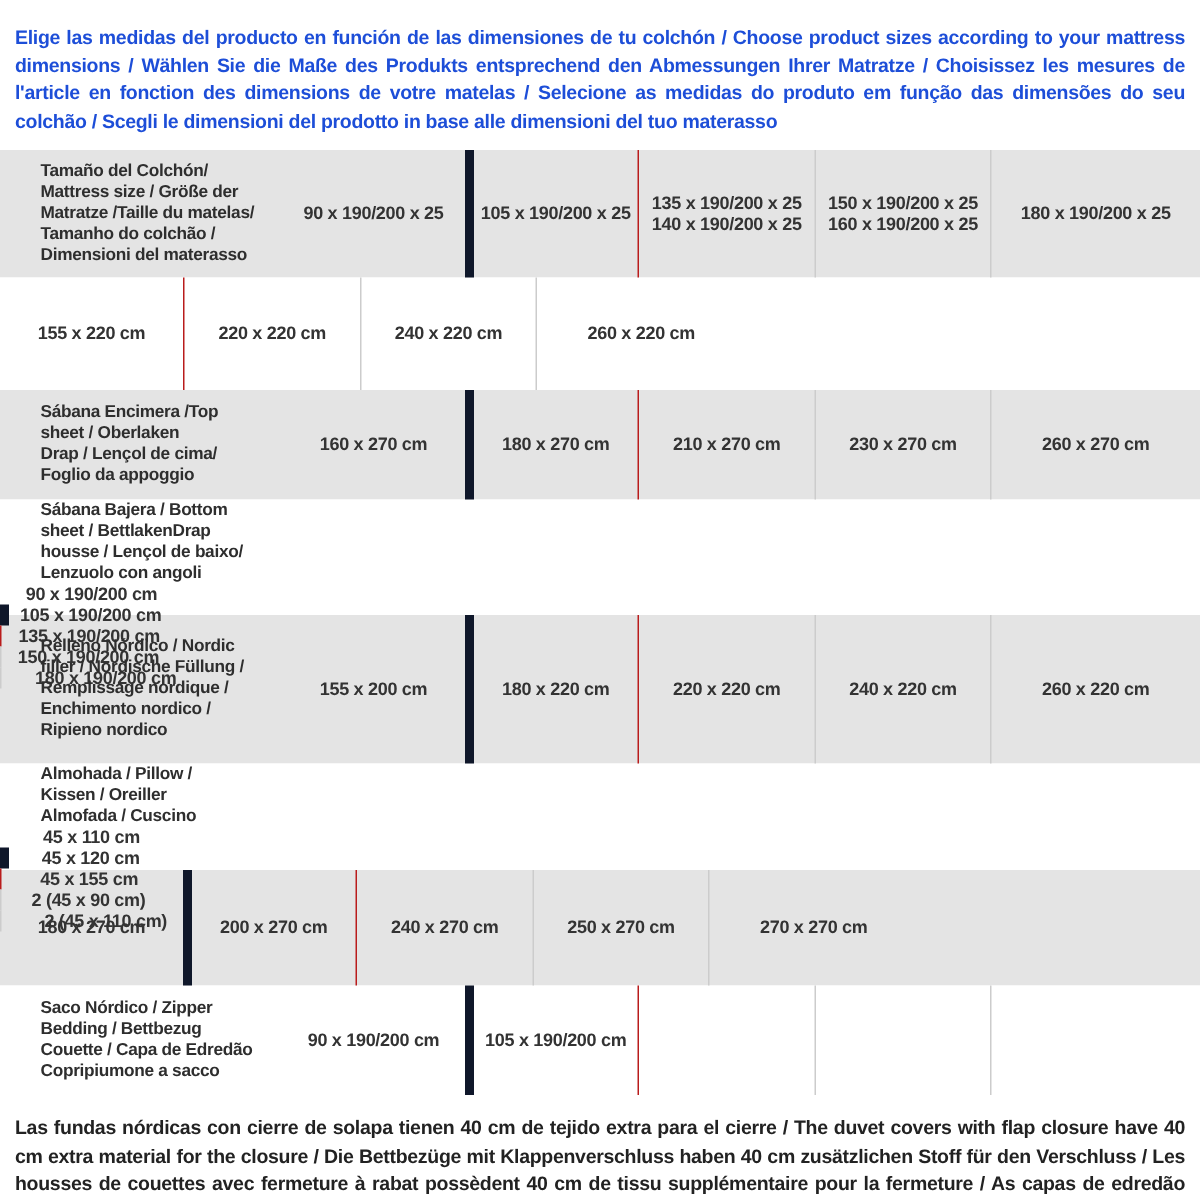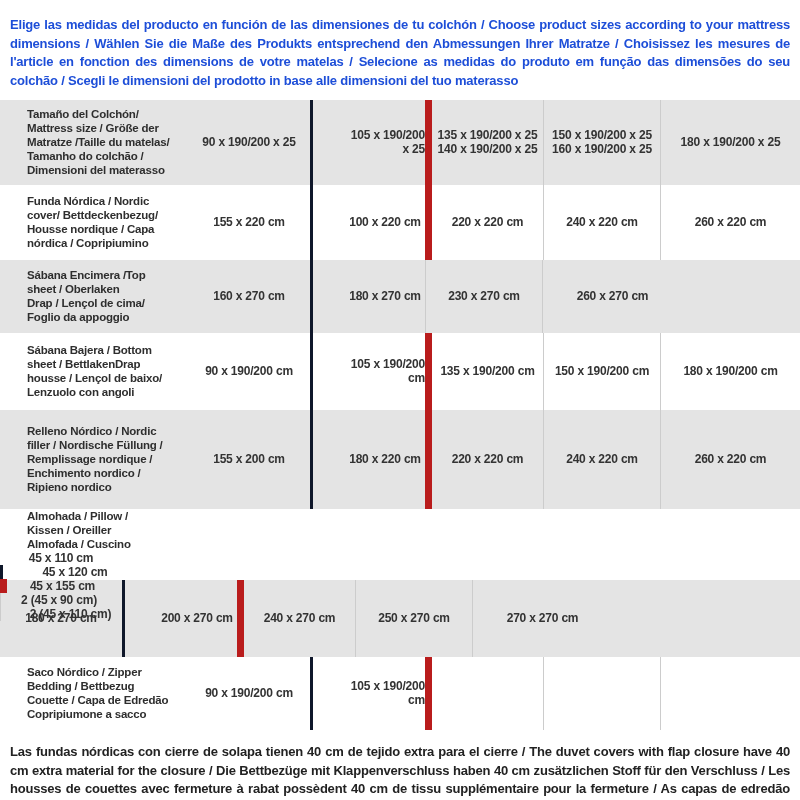--- a/index.html
+++ b/index.html
@@ -23,21 +23,21 @@
   }
 
   .size-table { width:800px; }
 
   .t-row { display:flex; width:800px; }
   .t-row:nth-child(odd)  { background:#e4e4e4; }
   .t-row:nth-child(even) { background:#ffffff; }
   .t-row:nth-child(1) { height:85px; }
   .t-row:nth-child(2) { height:75px; }
   .t-row:nth-child(3) { height:73px; }
-  .t-row:nth-child(4) { height:77px; }
+  .t-row:nth-child(4) { height:77px;flex-direction:column; }
   .t-row:nth-child(5) { height:99px; }
   .t-row:nth-child(6) { height:71px;flex-direction:column; }
   .t-row:nth-child(7) { height:77px; }
   .t-row:nth-child(8) { height:73px; }
 
   .cell {
     display:flex; align-items:center; justify-content:center;
     text-align:right;
     font-weight:bold;
     font-size:12px;
@@ -49,22 +49,22 @@
     width:188px;
     justify-content:flex-start;
     text-align:left;
     padding-left:27px;
     padding-right:4px;
     font-size:11.5px;
     line-height:1.22;
     color:#2e2e2e;
   }
   .col-1 { width:122px; }
-  .col-2 { width:115px; border-left:3px solid #0f172a;padding-left:32px; }
-  .col-3 { width:118px; border-left:7px solid #b91c1c; }
+  .col-2 { width:115px; border-left:6px solid #0f172a; }
+  .col-3 { width:118px; border-left:1px solid #b91c1c; }
   .col-4 { width:117px; border-left:1px solid #cccccc; }
   .col-5 { width:140px; border-left:1px solid #cccccc; }
 
   .footnote-text {
     padding:13px 10px 0 10px;
     font-size:13px;
     font-weight:bold;
     line-height:1.44;
     text-align:justify;
     color:#222222;
@@ -89,38 +89,34 @@
       <div class="cell col-1">90 x 190/200 x 25</div>
       <div class="cell col-2">105 x 190/200 x 25</div>
       <div class="cell col-3">135 x 190/200 x 25
 140 x 190/200 x 25</div>
       <div class="cell col-4">150 x 190/200 x 25
 160 x 190/200 x 25</div>
       <div class="cell col-5">180 x 190/200 x 25</div>
     </div>
 
     <div class="t-row">
-      <div class="cell label-cell">Funda Nórdica /  Nordic
-cover/ Bettdeckenbezug/
-Housse nordique  / Capa
-nórdica / Copripiumino</div>
       <div class="cell col-1">155 x 220 cm</div>
-      <div class="cell col-2">100 x 220 cm</div>
       <div class="cell col-3">220 x 220 cm</div>
       <div class="cell col-4">240 x 220 cm</div>
       <div class="cell col-5">260 x 220 cm</div>
     </div>
 
     <div class="t-row">
       <div class="cell label-cell">Sábana Encimera /Top
 sheet / Oberlaken
 Drap / Lençol de cima/
 Foglio da appoggio</div>
       <div class="cell col-1">160 x 270 cm</div>
       <div class="cell col-2">180 x 270 cm</div>
+      <div class="cell col-3">210 x 270 cm</div>
       <div class="cell col-4">230 x 270 cm</div>
       <div class="cell col-5">260 x 270 cm</div>
     </div>
 
     <div class="t-row">
       <div class="cell label-cell">Sábana Bajera / Bottom
 sheet / BettlakenDrap
 housse / Lençol de baixo/
 Lenzuolo con angoli</div>
       <div class="cell col-1">90 x 190/200 cm</div>

